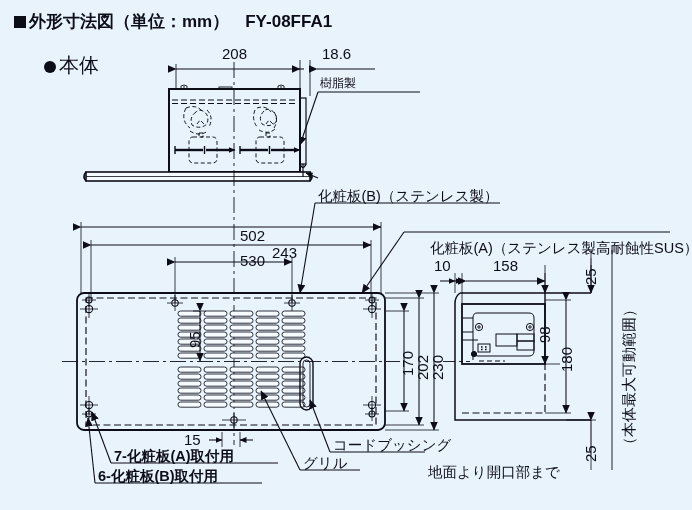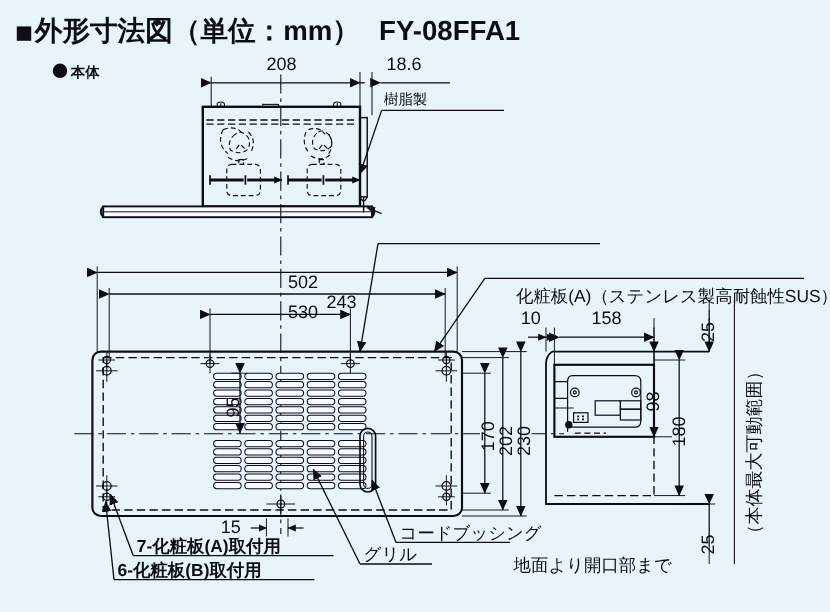--- a/index.html
+++ b/index.html
@@ -14,38 +14,38 @@
     background: #e8f3fc;
     font-family: "Liberation Sans", "DejaVu Sans", sans-serif;
     color: #0d0d18;
     overflow: hidden;
   }
   .abs { position: absolute; }
 
   
   #title-row {
     left: 14px; top: 10px;
-    font-size: 23px;
+    font-size: 17px;
     font-weight: bold;
     letter-spacing: 0px;
     white-space: nowrap;
   }
   #title-row .sq {
     display: inline-block;
     width: 12px; height: 12px;
     background: #0d0d18;
     margin-right: 3px;
     vertical-align: -1px;
   }
   #title-model { margin-left: 16px; }
 
   #subtitle-row {
     left: 44px; top: 52px;
-    font-size: 12px;
-    font-weight: bold;
+    font-size: 20px;
+    font-weight: normal;
     white-space: nowrap;
   }
   #subtitle-row .dot {
     display: inline-block;
     width: 12px; height: 12px;
     border-radius: 50%;
     background: #0d0d18;
     margin-right: 3px;
     vertical-align: -1px;
   }
@@ -391,20 +391,21 @@
   <div class="abs dim" style="left:240px; top:245px;margin-left:32px;">243</div>
 
   <div class="abs dim vert" style="left:187px; top:348px;">95</div>
 
   <div class="abs dim vert" style="left:400px; top:376px;">170</div>
   <div class="abs dim vert" style="left:415px; top:380px;">202</div>
   <div class="abs dim vert" style="left:430px; top:380px;">230</div>
 
   <div class="abs dim" style="left:184px; top:432px;">15</div>
 
+  <div class="abs lbl" style="left:318px; top:188px;">化粧板(B)（ステンレス製）</div>
   <div class="abs lbl" style="left:430px; top:217px;margin-top:23px;">化粧板(A)（ステンレス製高耐蝕性SUS）</div>
   <div class="abs lbl" style="left:333px; top:437px;">コードブッシング</div>
   <div class="abs lbl" style="left:303px; top:455px;">グリル</div>
   <div class="abs lbl" style="left:114px; top:448px; font-weight:bold;">7-化粧板(A)取付用</div>
   <div class="abs lbl" style="left:98px; top:468px; font-weight:bold;">6-化粧板(B)取付用</div>
 
   <div class="abs dim" style="left:434px; top:258px;">10</div>
   <div class="abs dim" style="left:493px; top:258px;">158</div>
   <div class="abs dim vert" style="left:583px; top:285px;">25</div>
   <div class="abs dim vert" style="left:537px; top:343px;">98</div>

